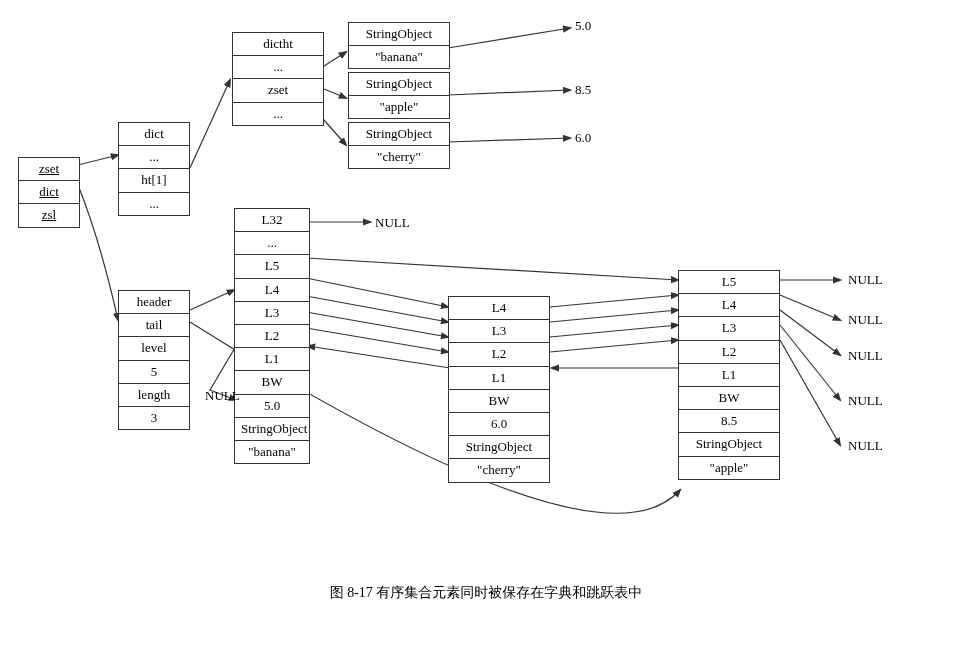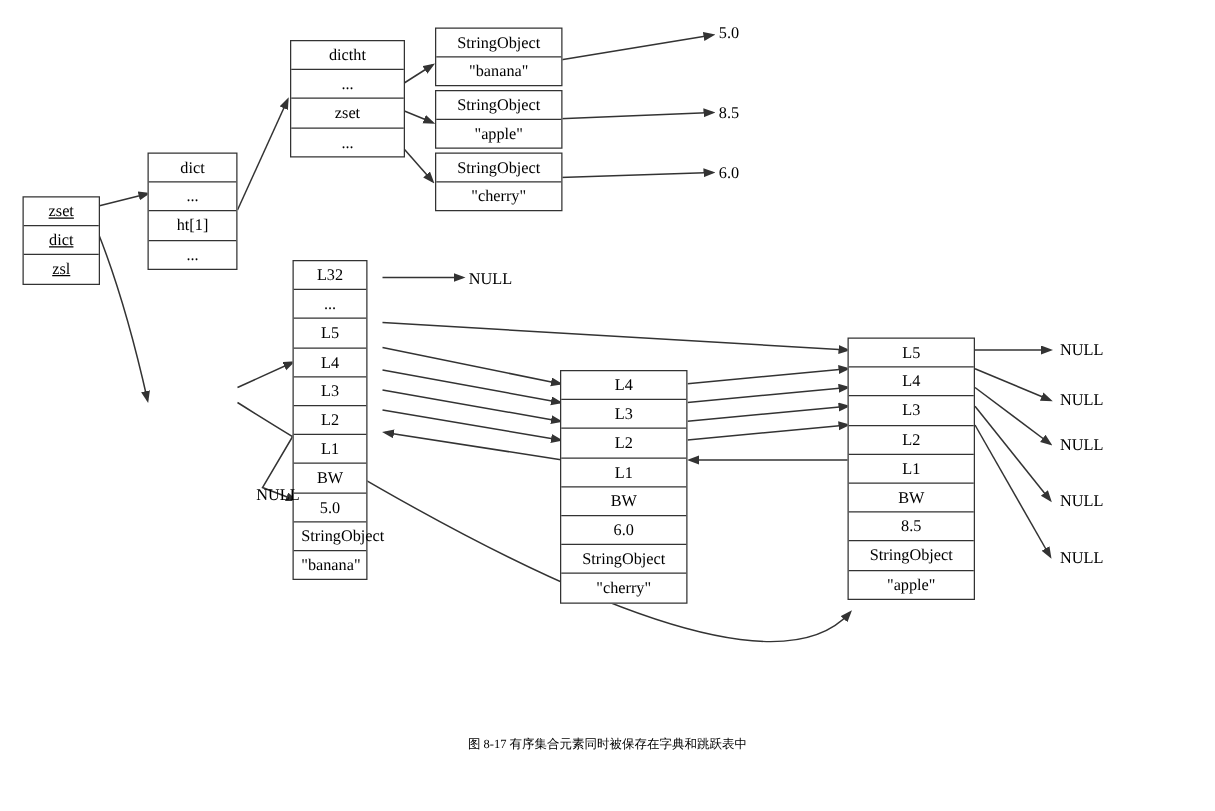--- a/index.html
+++ b/index.html
@@ -36,21 +36,21 @@
       position: absolute;
       font-size: 13px;
       white-space: nowrap;
     }
     .caption {
       position: absolute;
       bottom: 8px;
       left: 0;
       width: 972px;
       text-align: center;
-      font-size: 10px;
+      font-size: 14px;
     }
     svg.arrows {
       position: absolute;
       top: 0;
       left: 0;
       width: 972px;
       height: 610px;
       pointer-events: none;
     }
   </style>
@@ -159,22 +159,30 @@
 
   <div class="box" style="left:348px;top:122px;width:102px;">
     <div class="box-cell">StringObject</div>
     <div class="box-cell">"cherry"</div>
   </div>
 
   <div class="label-text" style="left:575px;top:18px;">5.0</div>
   <div class="label-text" style="left:575px;top:82px;">8.5</div>
   <div class="label-text" style="left:575px;top:130px;">6.0</div>
 
-
-  <div class="box" style="left:234px;top:208px;width:60px;">
+  <div class="box" style="left:118px;top:290px;width:72px;">
+    <div class="box-cell">header</div>
+    <div class="box-cell">tail</div>
+    <div class="box-cell">level</div>
+    <div class="box-cell">5</div>
+    <div class="box-cell">length</div>
+    <div class="box-cell">3</div>
+  </div>
+
+  <div class="box" style="left:234px;top:208px;width:76px;">
     <div class="box-cell">L32</div>
     <div class="box-cell">...</div>
     <div class="box-cell">L5</div>
     <div class="box-cell">L4</div>
     <div class="box-cell">L3</div>
     <div class="box-cell">L2</div>
     <div class="box-cell">L1</div>
     <div class="box-cell">BW</div>
     <div class="box-cell">5.0</div>
     <div class="box-cell">StringObject</div>

